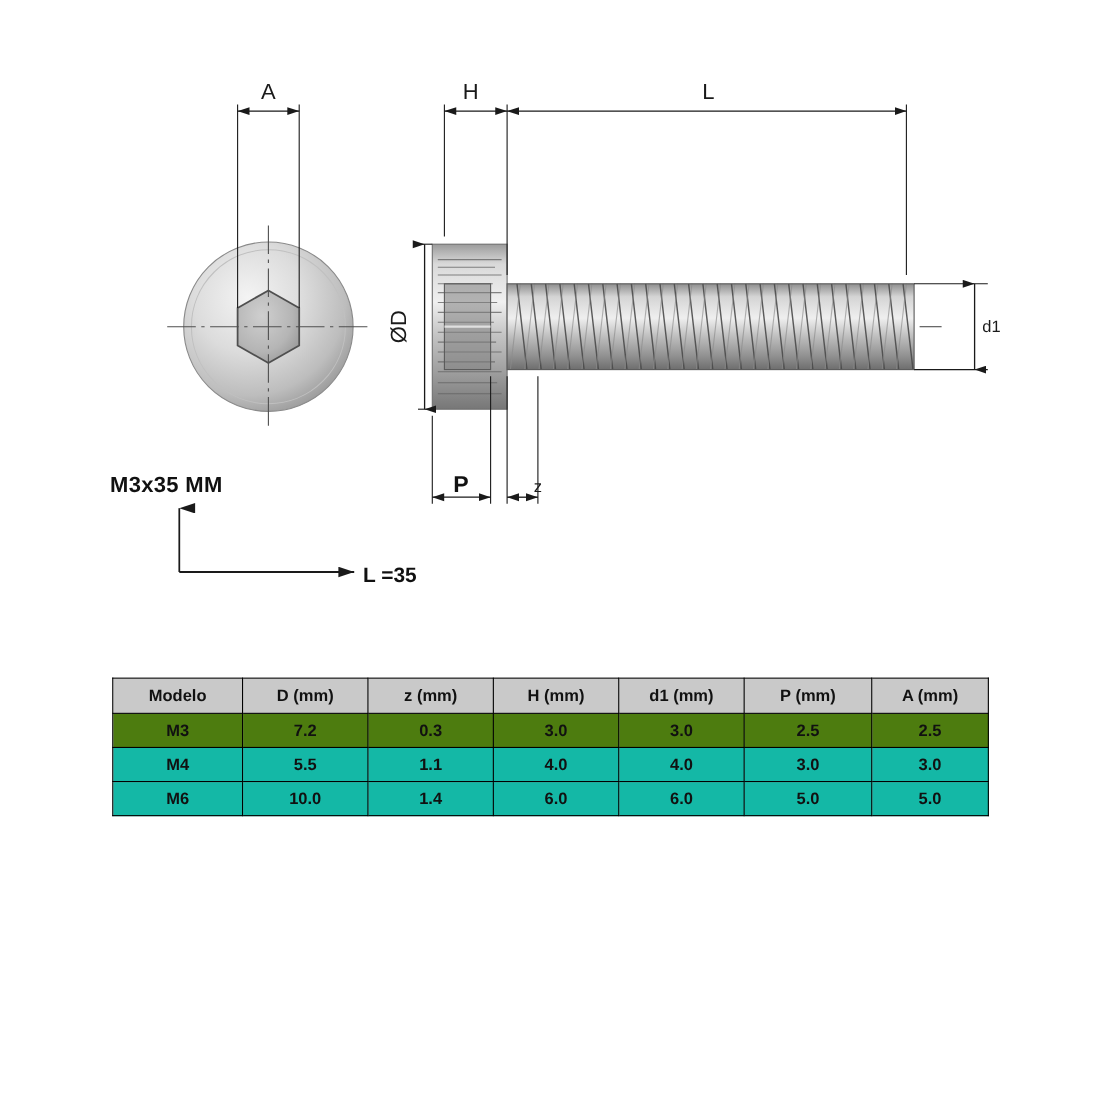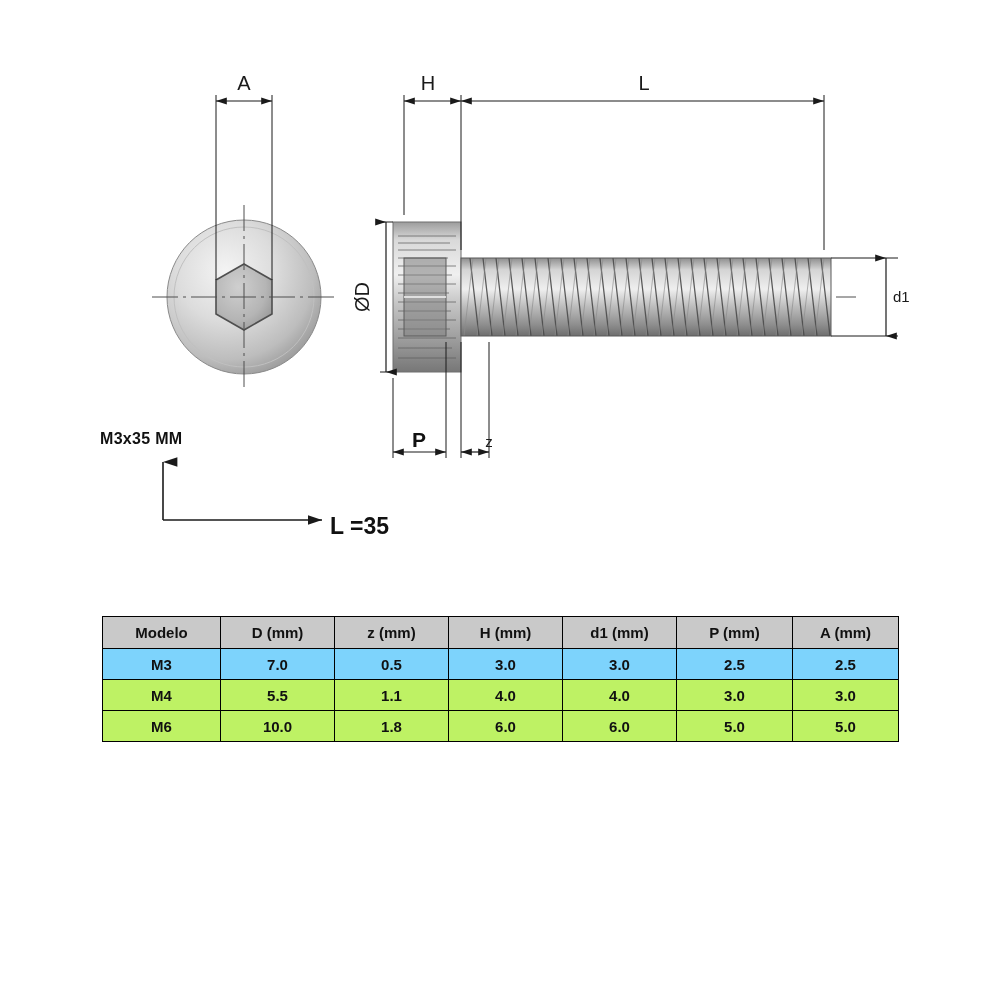--- a/index.html
+++ b/index.html
@@ -39,30 +39,30 @@
   .bold-label {
     font-family: "Liberation Sans", sans-serif;
     font-size: 21px;
     font-weight: bold;
     fill: #111;
   }
   .part-title {
     position: absolute;
     left: 100px;
     top: 430px;
-    font-size: 16px;
+    font-size: 20px;
     font-weight: bold;
     color: #111;
     letter-spacing: 0.3px;
   }
   .len-note {
     position: absolute;
     left: 330px;
     top: 513px;
-    font-size: 23px;
+    font-size: 19px;
     font-weight: bold;
     color: #111;
   }
   
   .spec-table-wrap {
     position: absolute;
     left: 102px;
     top: 616px;
     width: 796px;
   }
@@ -80,24 +80,24 @@
     color: #111;
     font-weight: bold;
     padding: 0;
   }
   table.spec thead th {
     background: #c9c9c9;
     font-size: 15px;
     height: 31px;
   }
   table.spec tbody tr.odd td {
-    background: #7dd3fc;
+    background: #4d7c0f;
   }
   table.spec tbody tr.even td {
-    background: #bef264;
+    background: #14b8a6;
   }
   table.spec col.c0 { width: 118px; }
   table.spec col.c1 { width: 114px; }
   table.spec col.c2 { width: 114px; }
   table.spec col.c3 { width: 114px; }
   table.spec col.c4 { width: 114px; }
   table.spec col.c5 { width: 116px; }
   table.spec col.c6 { width: 106px; }
 </style>
 </head>
@@ -284,40 +284,40 @@
           <th>z (mm)</th>
           <th>H (mm)</th>
           <th>d1 (mm)</th>
           <th>P (mm)</th>
           <th>A (mm)</th>
         </tr>
       </thead>
       <tbody>
         <tr class="odd">
           <td>M3</td>
-          <td>7.0</td>
-          <td>0.5</td>
+          <td>7.2</td>
+          <td>0.3</td>
           <td>3.0</td>
           <td>3.0</td>
           <td>2.5</td>
           <td>2.5</td>
         </tr>
         <tr class="even">
           <td>M4</td>
           <td>5.5</td>
           <td>1.1</td>
           <td>4.0</td>
           <td>4.0</td>
           <td>3.0</td>
           <td>3.0</td>
         </tr>
         <tr class="even">
           <td>M6</td>
           <td>10.0</td>
-          <td>1.8</td>
+          <td>1.4</td>
           <td>6.0</td>
           <td>6.0</td>
           <td>5.0</td>
           <td>5.0</td>
         </tr>
       </tbody>
     </table>
   </div>
 
 </div>

